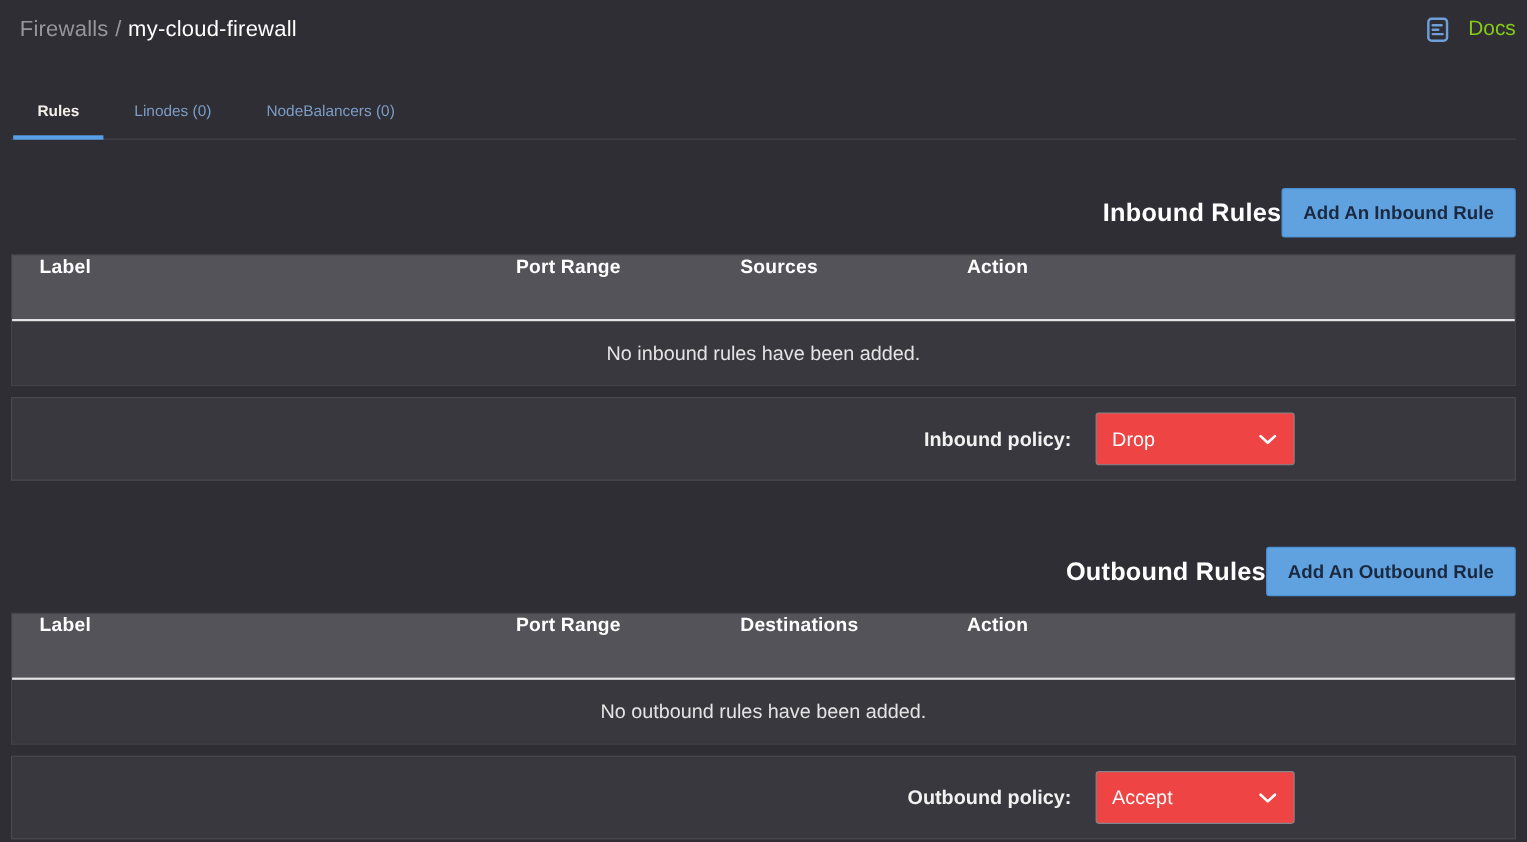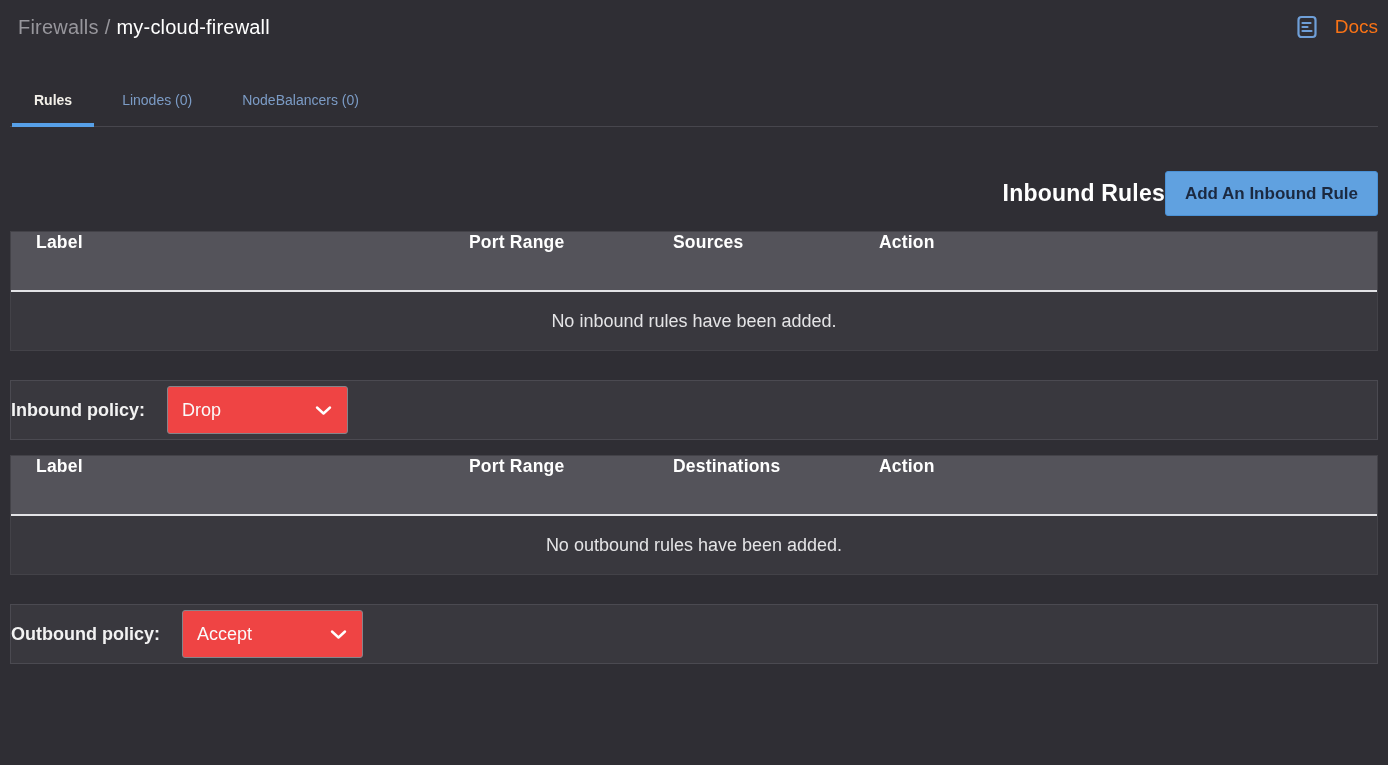--- a/index.html
+++ b/index.html
@@ -15,21 +15,21 @@
   .topbar {
     display: flex; justify-content: space-between; align-items: center;
     padding-top: 12px; height: 42px;
   }
   .breadcrumb { font-size: 20px; color: #97969c; letter-spacing: .2px; }
   .breadcrumb .crumb-link { color: #97969c; cursor: pointer; margin-left: 8px; }
   .breadcrumb .sep { margin: 0 6px; color: #97969c; }
   .breadcrumb .current { color: #ffffff; font-weight: 400; }
   .docs-link {
     display: flex; align-items: center; gap: 16px;
-    color: #f97316; font-size: 19px; cursor: pointer;
+    color: #84cc16; font-size: 19px; cursor: pointer;
   }
   .docs-link svg { display: block; }
 
   
   .tabbar {
     margin-top: 36px;
     display: flex;
     border-bottom: 1px solid #47464d;
     padding-left: 2px;
   }
@@ -84,25 +84,25 @@
   .th.col-src     { flex: 0 0 206px; }
   .th.col-action  { flex: 1 1 auto; }
   .empty-row {
     height: 58px;
     display: flex; align-items: center; justify-content: center;
     color: #e4e4e6; font-size: 18px;
   }
 
   
   .policy-row {
-    margin-top: 29px;
-    height: 60px;
+    margin-top: 10px;
+    height: 76px;
     background: #39383e;
     border: 1px solid #4b4a51;
-    display: flex; align-items: center; 
+    display: flex; align-items: center; justify-content: flex-end;
     padding-right: 200px;
   }
   .policy-label { font-weight: 700; font-size: 18px; color: #f2f2f2; margin-right: 22px; }
   .policy-select {
     width: 181px; height: 48px;
     background: #ef4444;
     border: 1px solid #85848a;
     border-radius: 3px;
     display: flex; align-items: center; justify-content: space-between;
     padding: 0 15px 0 14px;
@@ -159,20 +159,24 @@
     <div class="policy-select">
       <span>Drop</span>
       <span>
         <svg width="17" height="11" viewBox="0 0 17 11" fill="none">
           <polyline points="2,2.5 8.5,8.5 15,2.5" stroke="#ffffff" stroke-width="2.4" stroke-linecap="round" stroke-linejoin="round"></polyline>
         </svg>
       </span>
     </div>
   </div>
 
+  <div class="section-header outbound-header">
+    <div class="section-title">Outbound Rules</div>
+    <button class="add-btn">Add An Outbound Rule</button>
+  </div>
 
   <div class="rules-table">
     <div class="thead">
       <div class="th col-label">Label</div>
       <div class="th col-port">Port Range</div>
       <div class="th col-src">Destinations</div>
       <div class="th col-action">Action</div>
     </div>
     <div class="empty-row">No outbound rules have been added.</div>
   </div>

